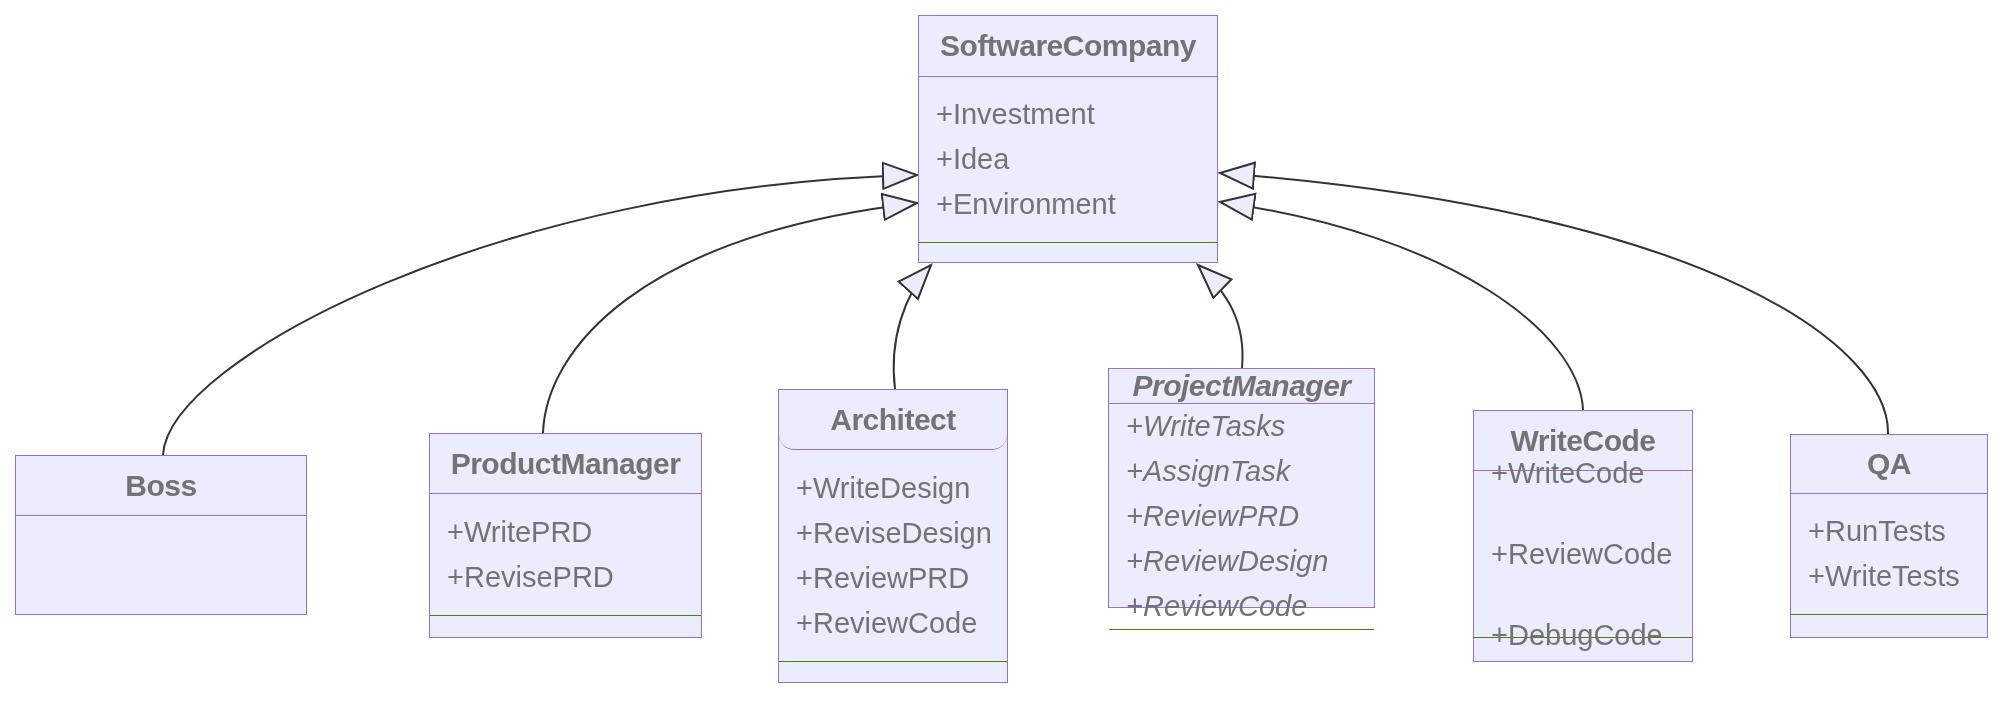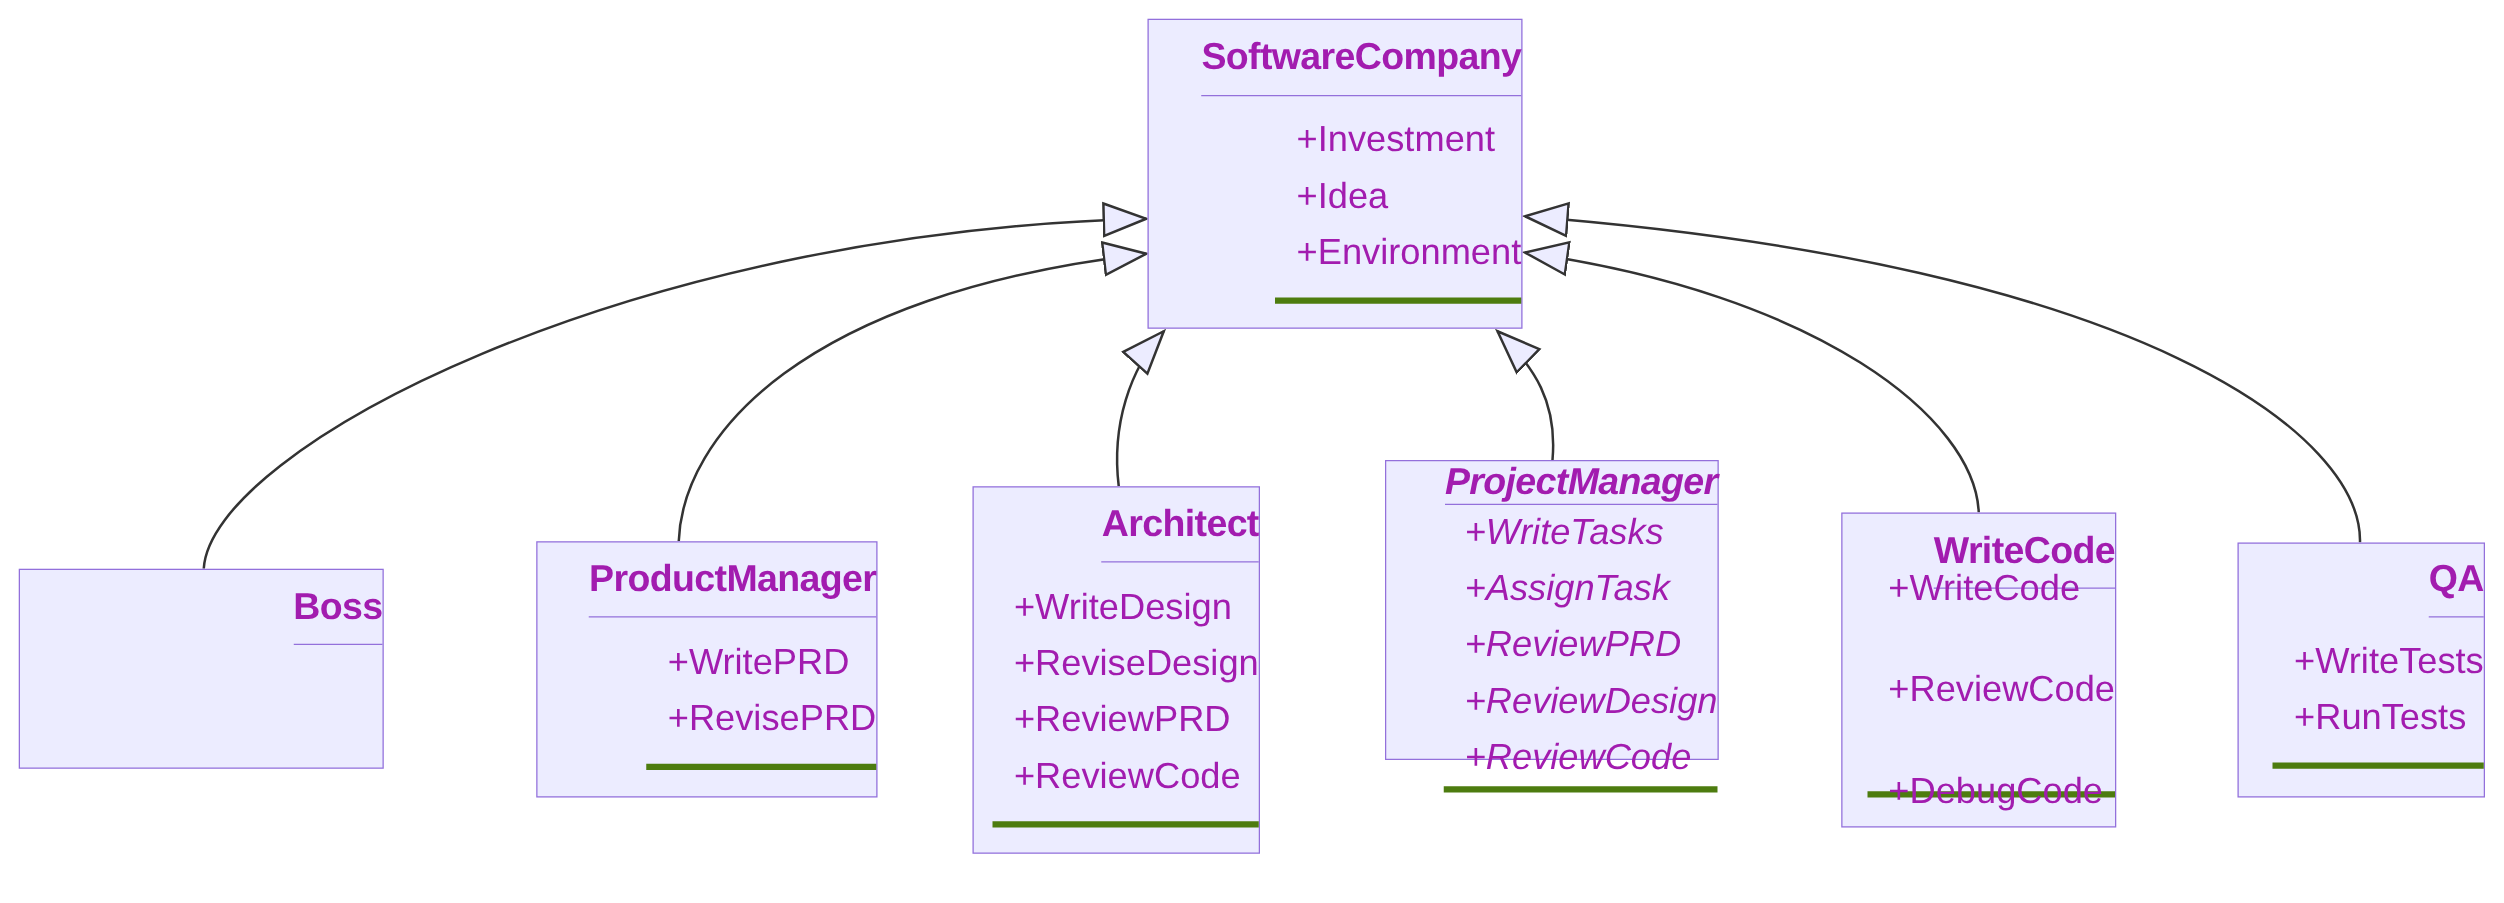--- a/index.html
+++ b/index.html
@@ -22,40 +22,39 @@
     width: 2003px;
     height: 722px;
   }
   .class-node {
     position: absolute;
     box-sizing: border-box;
     display: flex;
     flex-direction: column;
     background: #ECECFF;
     border: 1.5px solid #9370DB;
-    color: #a21caf;
-    align-items: flex-end;
+    color: #737373;
   }
   .class-title {
     box-sizing: border-box;
     display: flex;
     align-items: center;
     justify-content: center;
     border-bottom: 1px solid #9370DB;
     font-weight: bold;
     font-size: 30px;
     letter-spacing: -0.5px;
     white-space: nowrap;
   }
   .class-attrs {
     box-sizing: border-box;
     display: flex;
     flex-direction: column;
     justify-content: center;
-    border-bottom: 5px solid #4d7c0f;
+    border-bottom: 1px solid #4d7c0f;
     padding-left: 17px;
     font-size: 29px;
   }
   .attr-row {
     height: 45px;
     line-height: 45px;
     white-space: nowrap;
   }
   .class-methods {
     flex: 1;
@@ -98,21 +97,21 @@
   <div class="class-node" style="left:429px; top:433px; width:273px; height:205px;">
     <div class="class-title" style="height:60px;">ProductManager</div>
     <div class="class-attrs" style="height:122px;">
       <div class="attr-row">+WritePRD</div>
       <div class="attr-row">+RevisePRD</div>
     </div>
     <div class="class-methods"></div>
   </div>
 
   <div class="class-node" style="left:778px; top:389px; width:230px; height:294px;">
-    <div class="class-title" style="height:60px;">Architect</div>
+    <div class="class-title" style="height:60px;border-radius:15px;">Architect</div>
     <div class="class-attrs" style="height:212px;">
       <div class="attr-row">+WriteDesign</div>
       <div class="attr-row">+ReviseDesign</div>
       <div class="attr-row">+ReviewPRD</div>
       <div class="attr-row">+ReviewCode</div>
     </div>
     <div class="class-methods"></div>
   </div>
 
   <div class="class-node" style="left:1108px; top:368px; width:267px; height:240px;font-style:italic;">
@@ -133,19 +132,19 @@
       <div class="attr-row">+WriteCode</div>
       <div class="attr-row">+ReviewCode</div>
       <div class="attr-row">+DebugCode</div>
     </div>
     <div class="class-methods"></div>
   </div>
 
   <div class="class-node" style="left:1790px; top:434px; width:198px; height:204px;">
     <div class="class-title" style="height:59px;">QA</div>
     <div class="class-attrs" style="height:121px;">
+      <div class="attr-row">+RunTests</div>
       <div class="attr-row">+WriteTests</div>
-      <div class="attr-row">+RunTests</div>
     </div>
     <div class="class-methods"></div>
   </div>
 
 </div>
 
 </body></html>

